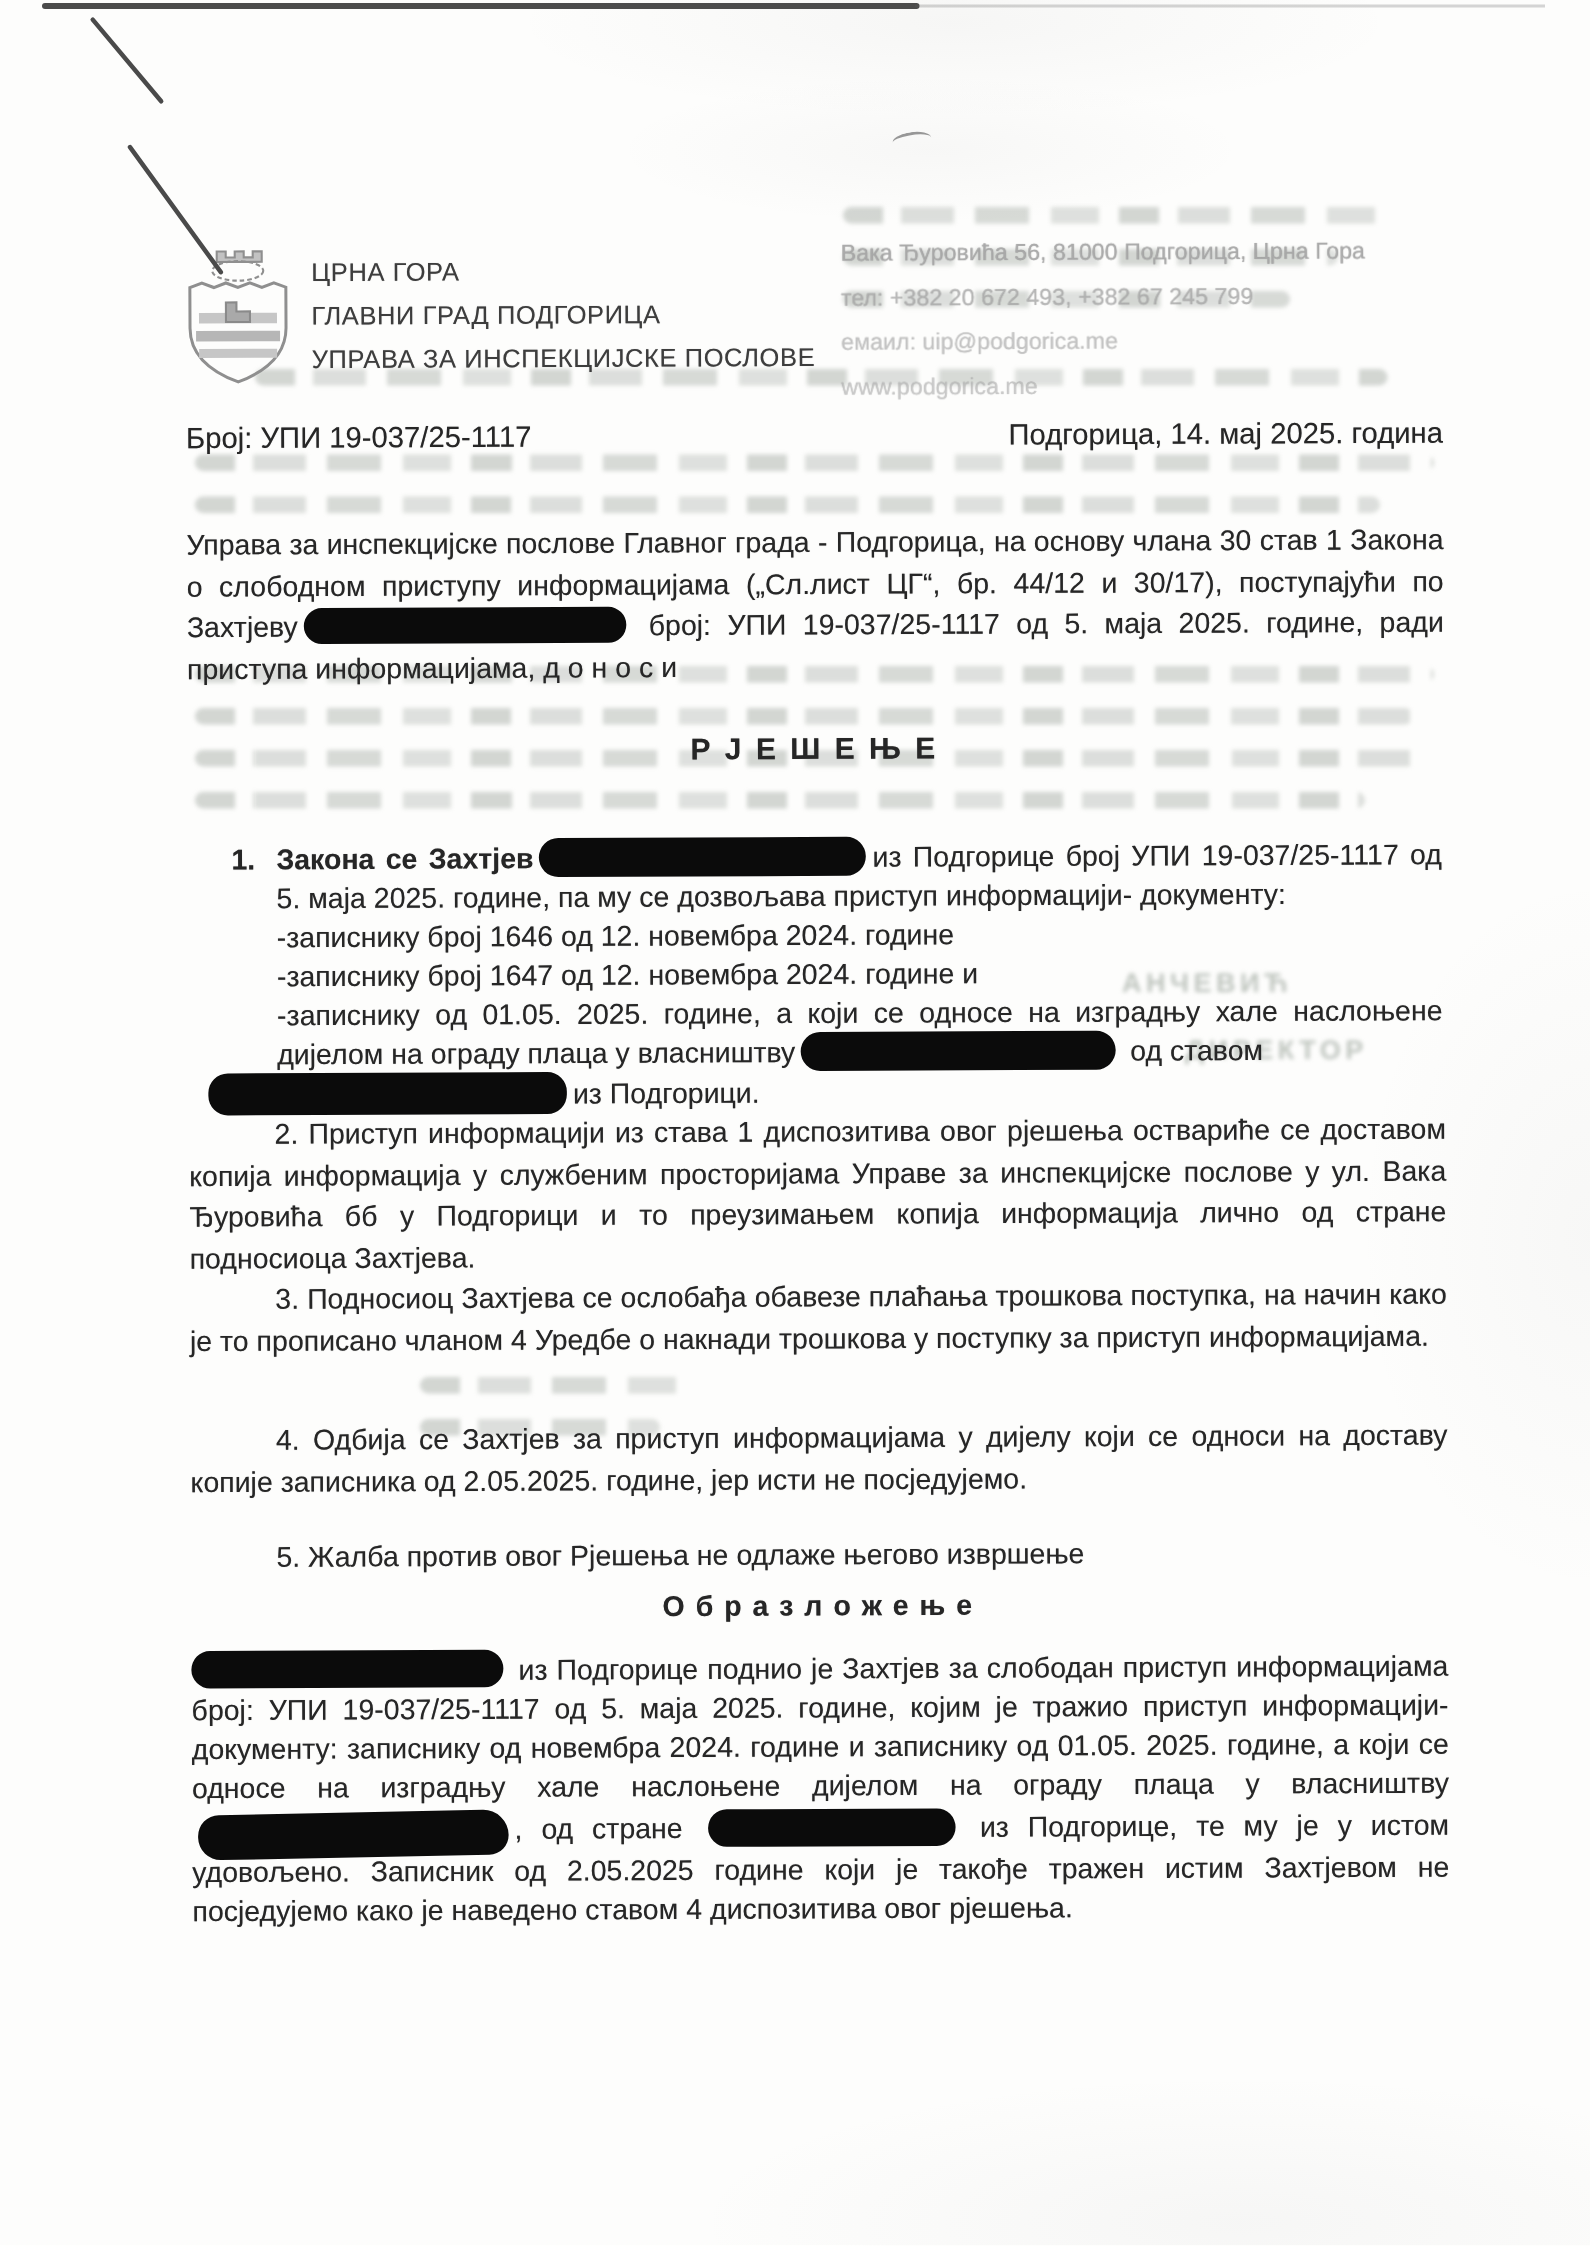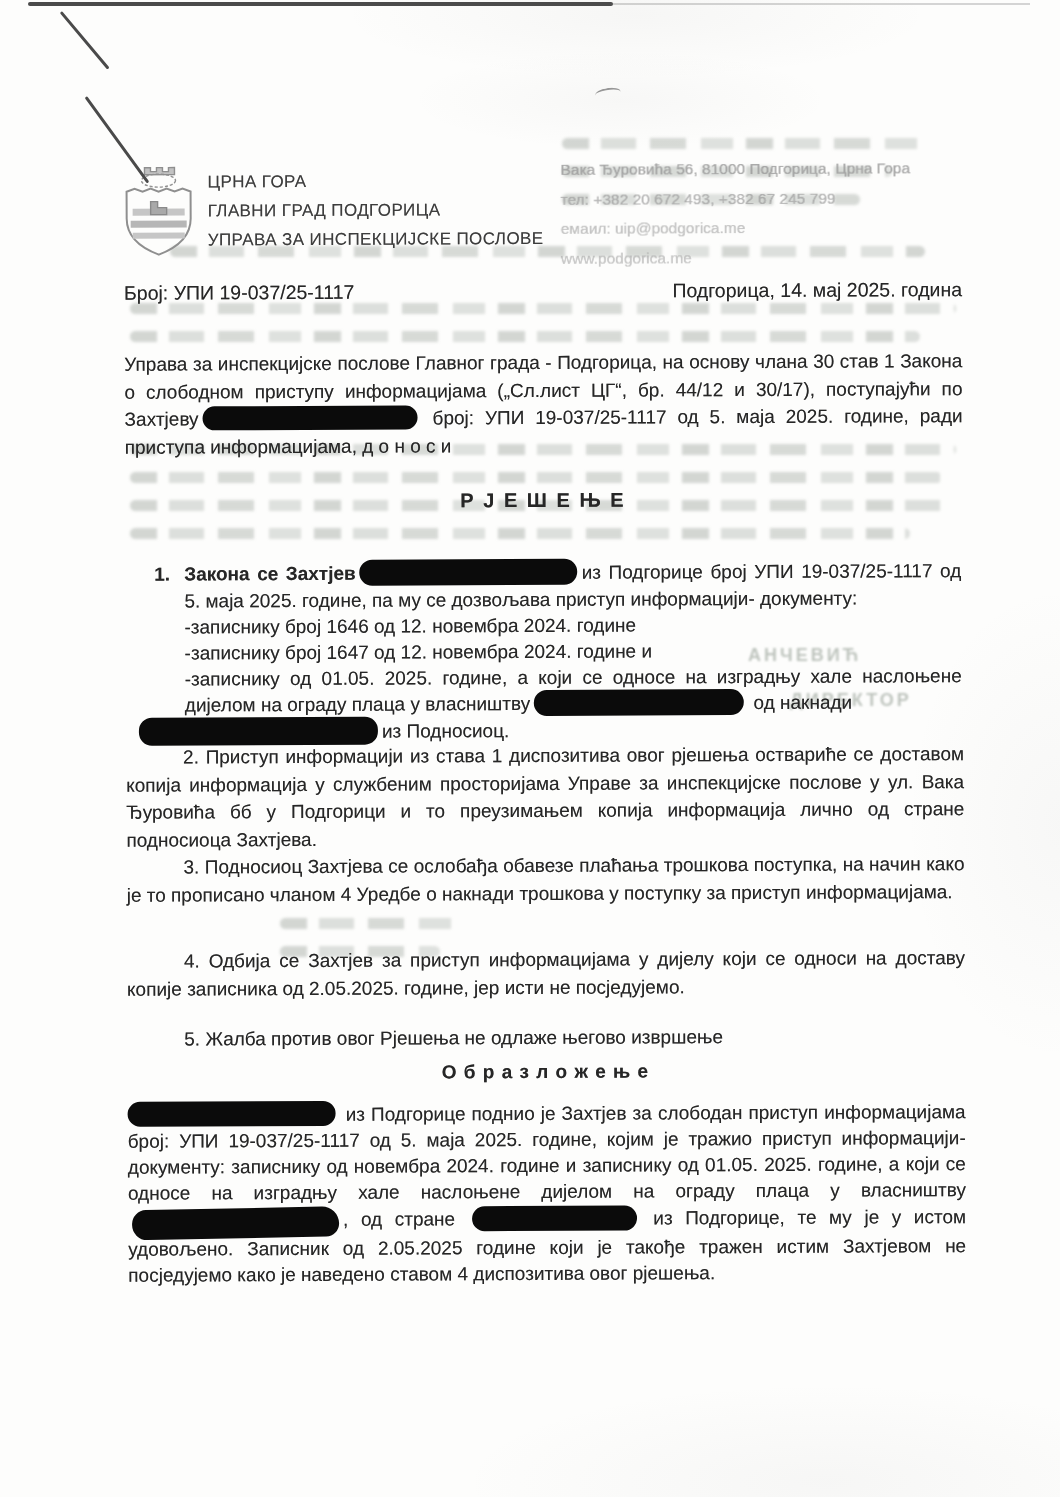--- a/index.html
+++ b/index.html
@@ -126,21 +126,21 @@
     <p class="doc abs" style="left:126px;top:349px;width:838px;"><span>Управа за инспекцијске послове Главног града - Подгорица, на основу члана 30 став 1 Закона о слободном приступу информацијама („Сл.лист ЦГ“, бр. 44/12 и 30/17), поступајући по Захтјеву</span><span class="redact" style="width:215px;height:24px;"></span> <span>број: УПИ 19-037/25-1117 од 5. маја 2025. године, ради приступа информацијама, д о н о с и</span></p>
 
     <div class="abs title-line" style="left:126px;top:489px;width:836px;">Р Ј Е Ш Е Њ Е</div>
 
     <div class="abs item1" style="left:155px;top:560px;width:807px;">
       <span class="num">1.</span>
       <div class="body">
         <div style="text-align:justify;"><span class="lead-bold">Закона се Захтјев</span><span class="redact" style="width:218px;height:26px;"></span><span>из  Подгорице број  УПИ 19-037/25-1117 од 5. маја 2025. године, па му се дозвољава приступ информацији- документу:</span></div>
         <div>-записнику  број 1646 од  12. новембра 2024.  године</div>
         <div>-записнику  број 1647  од  12. новембра 2024.  године и</div>
-        <div style="text-align:justify;"><span>-записнику од 01.05. 2025. године, а који се односе на изградњу хале наслоњене дијелом  на ограду плаца  у власништву</span><span class="redact" style="width:210px;height:26px;"></span> <span>од накнади</span><br><span class="redact" style="width:239px;height:28px;margin-left:-46px;"></span><span>из Подносиоц.</span></div>
+        <div style="text-align:justify;"><span>-записнику од 01.05. 2025. године, а који се односе на изградњу хале наслоњене дијелом  на ограду плаца  у власништву</span><span class="redact" style="width:210px;height:26px;"></span> <span>од ставом</span><br><span class="redact" style="width:239px;height:28px;margin-left:-46px;"></span><span>из Подгорици.</span></div>
       </div>
     </div>
 
     <p class="doc abs indent" style="left:126px;top:742px;width:838px;">2. Приступ информацији из става 1 диспозитива  овог рјешења оствариће се доставом копија информација  у службеним просторијама Управе за инспекцијске послове у ул. Вака Ђуровића бб у Подгорици и то преузимањем копија информација лично од стране подносиоца Захтјева.</p>
     <p class="doc abs indent" style="left:126px;top:852px;width:838px;">3. Подносиоц Захтјева се ослобађа обавезе плаћања трошкова поступка, на начин како је то прописано чланом 4 Уредбе о накнади трошкова у поступку за приступ информацијама.</p>
     <p class="doc abs indent" style="left:126px;top:946px;width:838px;">4. Одбија се Захтјев за приступ информацијама у дијелу који се односи на доставу копије записника од 2.05.2025. године, јер исти не посједујемо.</p>
     <p class="doc abs indent" style="left:126px;top:1024px;width:838px;text-align:left;">5. Жалба против овог Рјешења не одлаже његово извршење</p>
 
     <div class="abs h2-line" style="left:126px;top:1061px;width:836px;">О б р а з л о ж е њ е</div>
 

